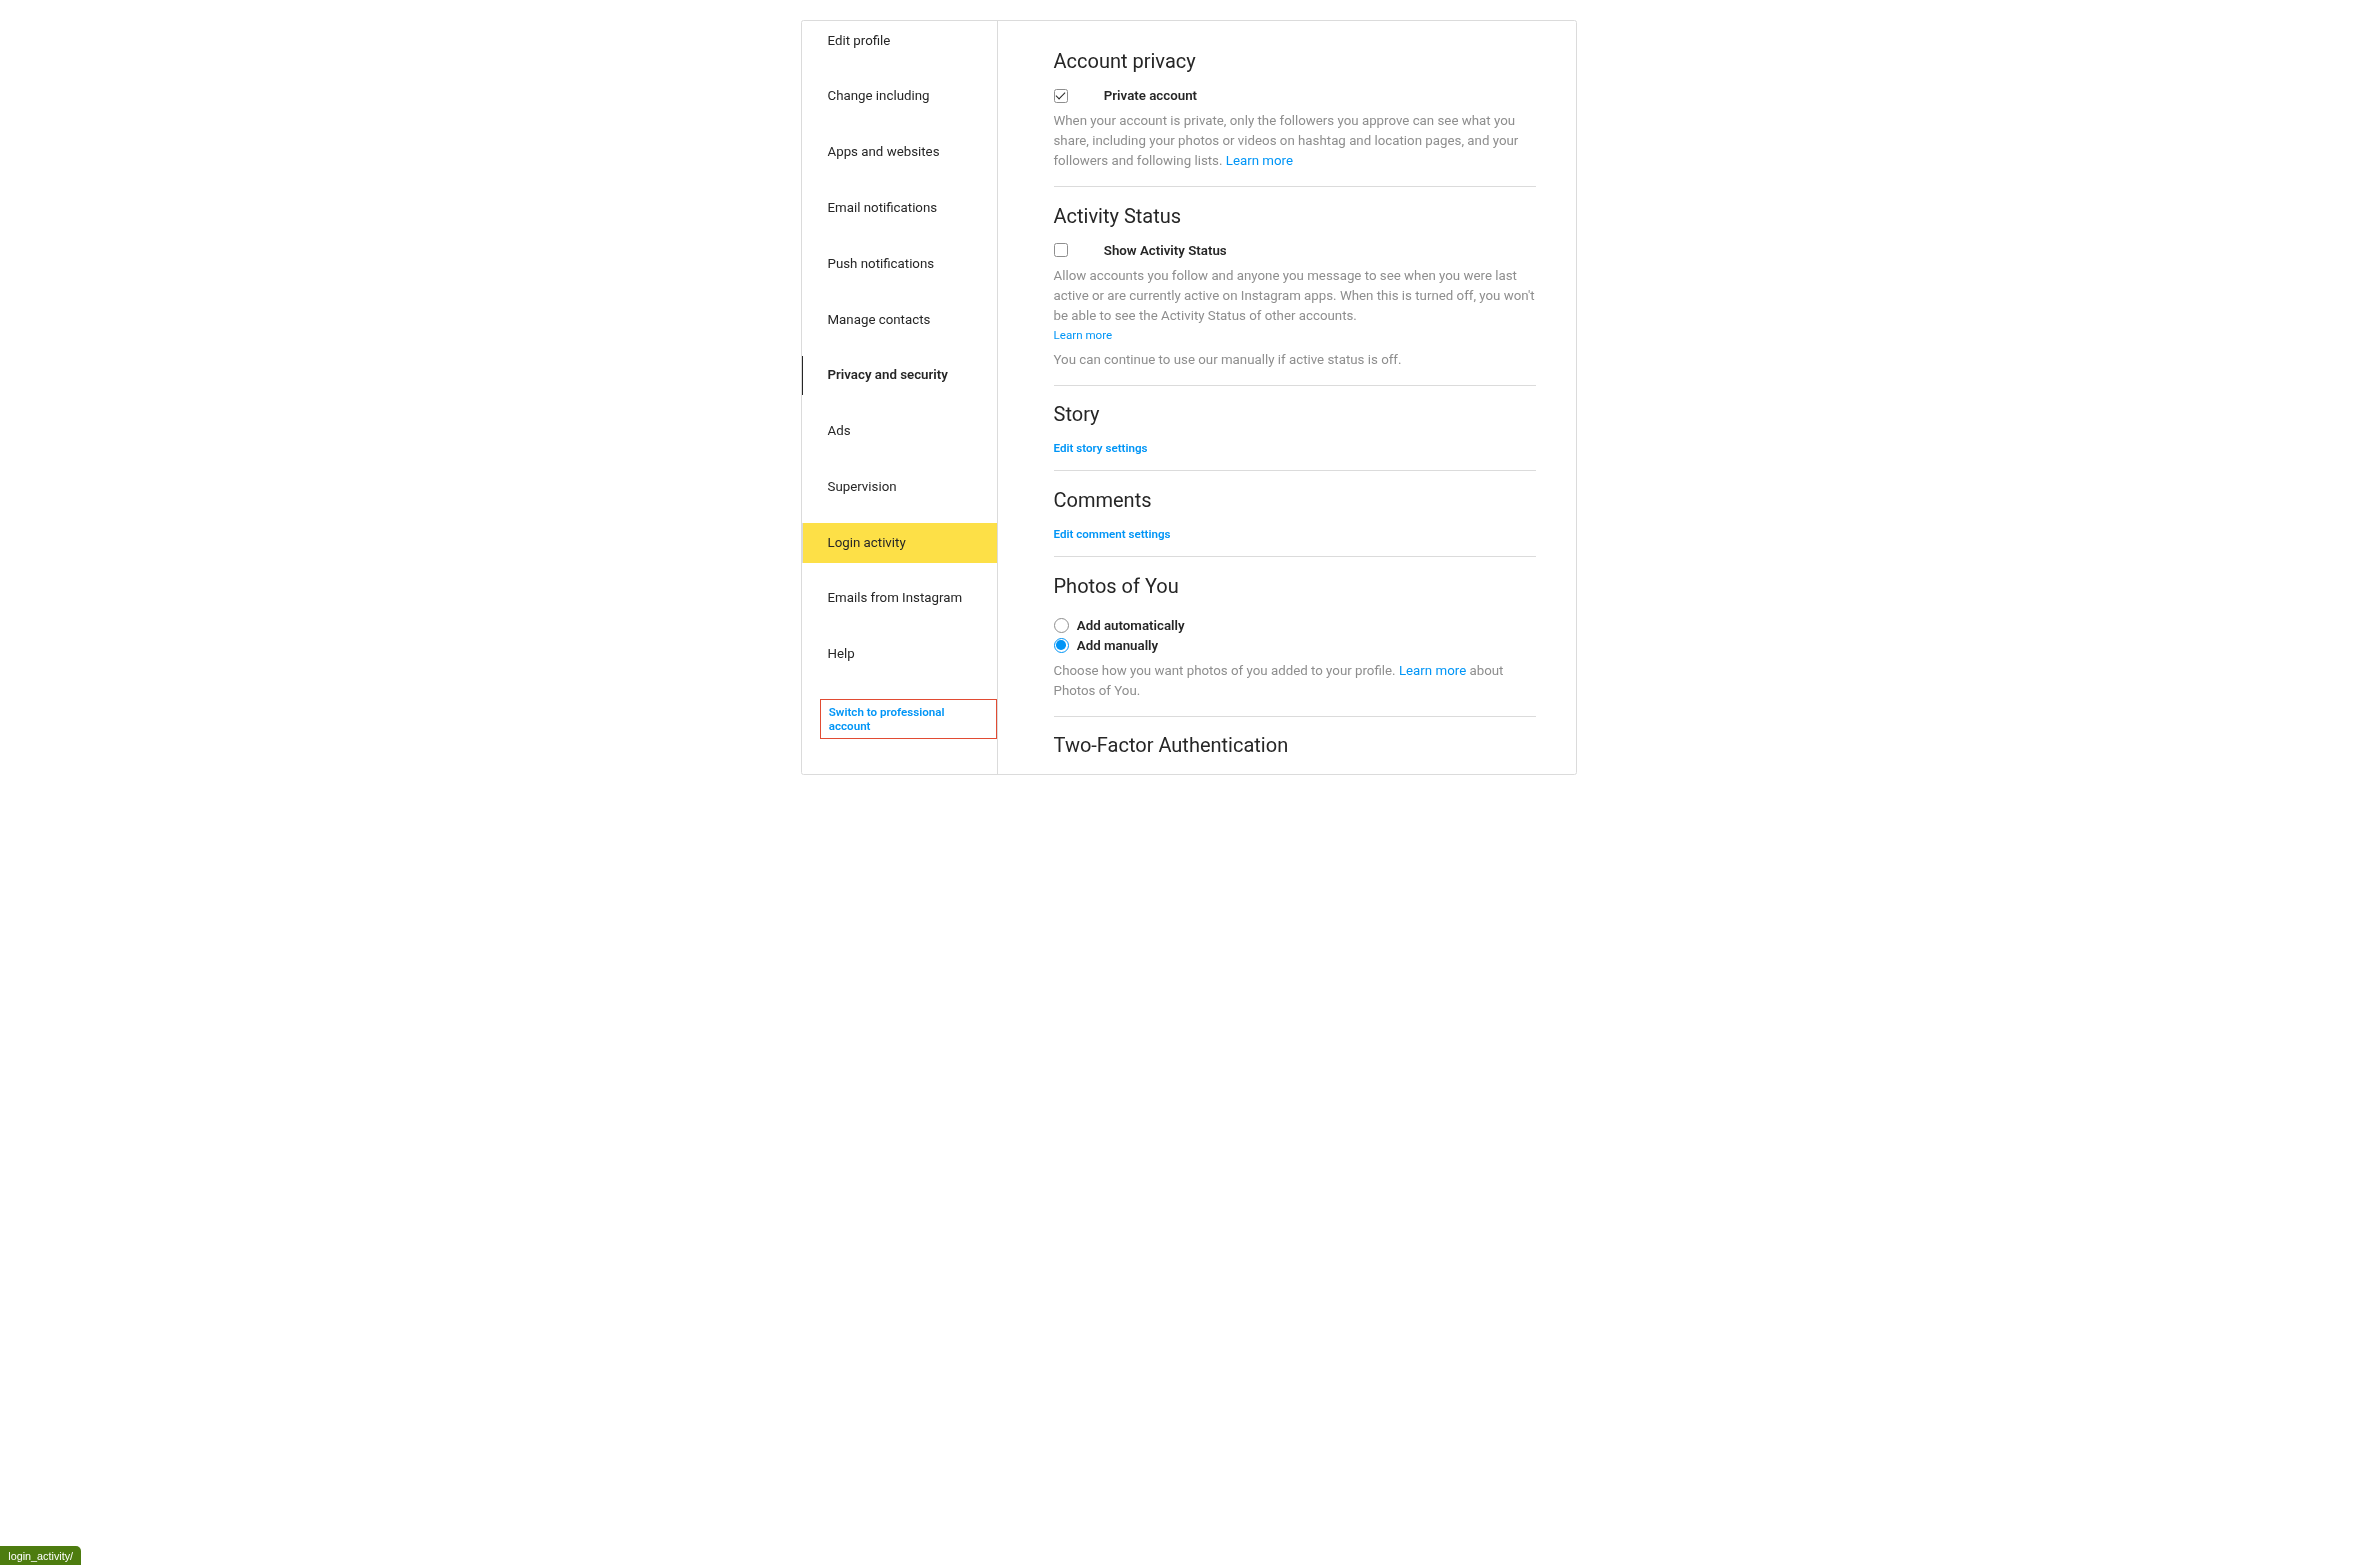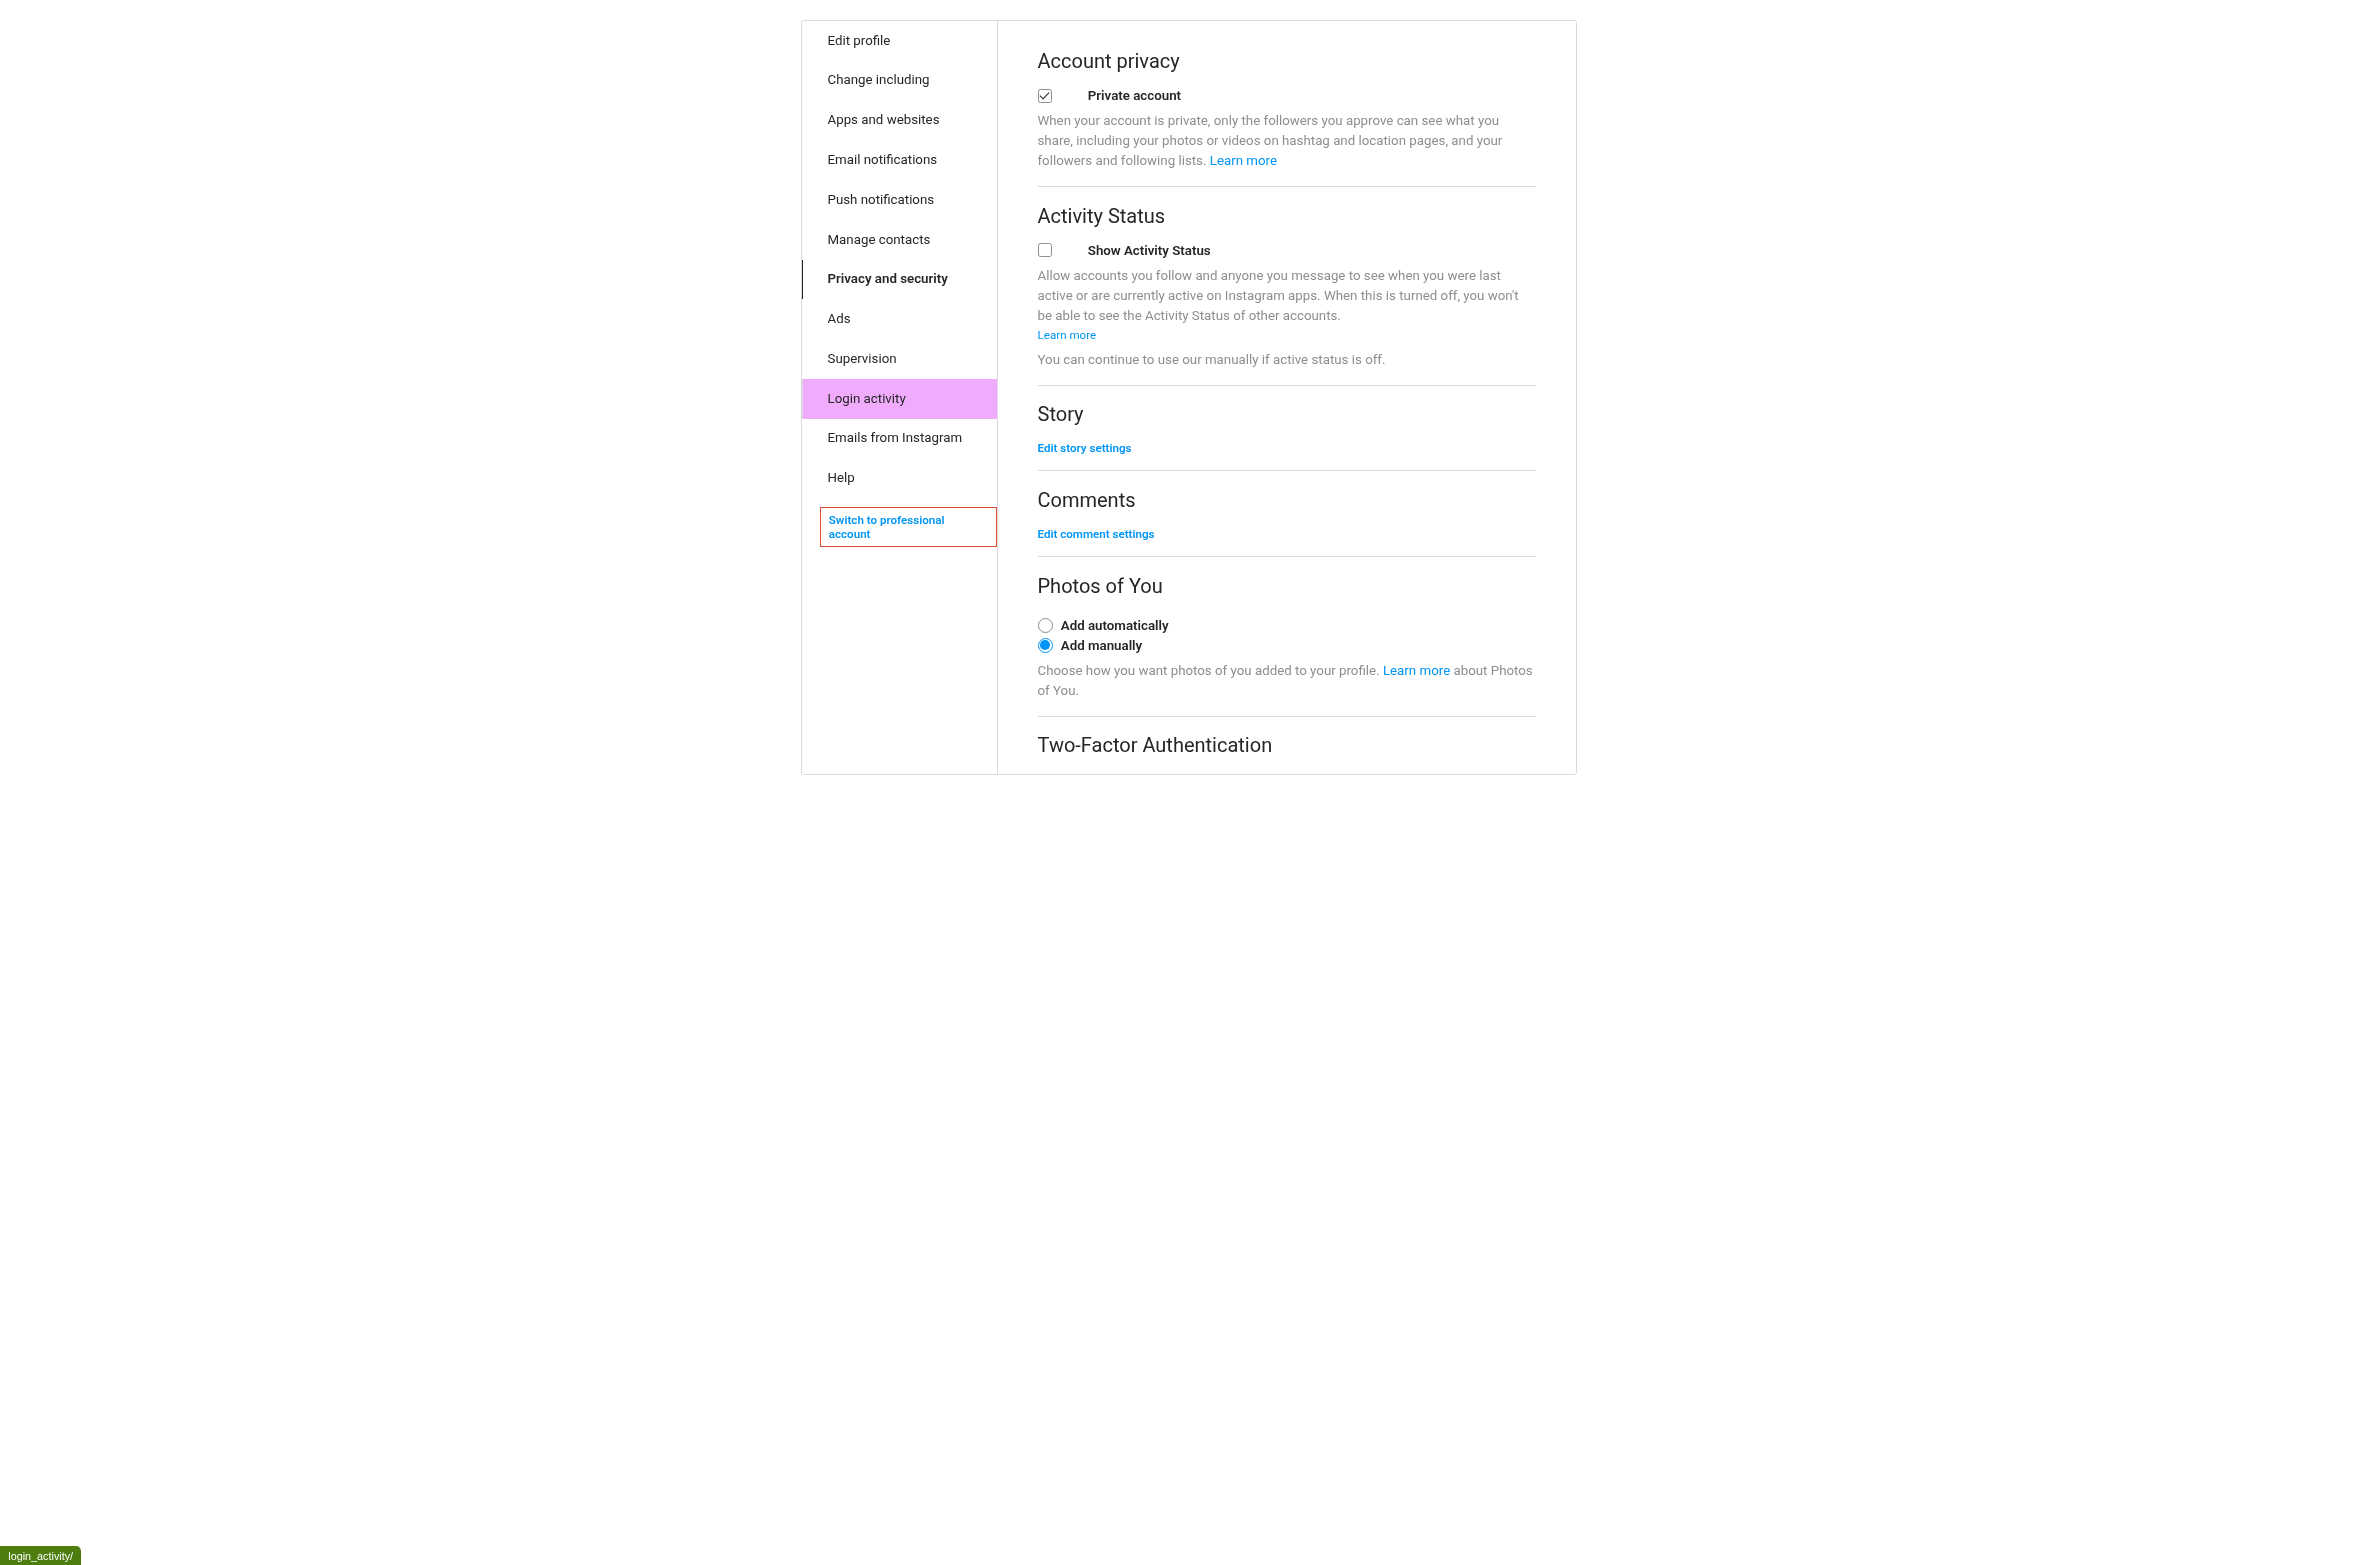--- a/index.html
+++ b/index.html
@@ -1,15 +1,15 @@
 <!DOCTYPE html>
 <html style="font-size:13.3px"><head>
 <meta charset="utf-8">
 <style>
-  * { box-sizing: border-box; margin: 0; padding: 0; }
+  * { box-sizing: border-box; margin: 0; padding: 0; gap: 16px; }
   body {
     font-family: -apple-system, BlinkMacSystemFont, "Segoe UI", Roboto, Helvetica, Arial, sans-serif;
     background: #ffffff;
     color: #262626;
     font-size: 11.6px;
   }
   .container {
     width: 776px;
     margin: 20px auto 0 auto;
     border: 0.8px solid #dbdbdb;
@@ -32,21 +32,21 @@
     color: #262626;
     cursor: pointer;
     border-left: 1.7px solid transparent;
     line-height: 16.6px;
   }
   .sidebar-item.active {
     border-left: 1.7px solid #262626;
     font-weight: 600;
   }
   .sidebar-item.hovered {
-    background: #f0abfc;
+    background: #fde047;
     border-left: 1.7px solid #dbdbdb;
   }
   .sidebar-switch {
     display: inline-block;
     margin: 8.3px 0 8.3px 18px;
     padding: 5px 8.3px;
     color: #0095f6;
     font-size: 11.6px;
     font-weight: 600;
     cursor: pointer;

